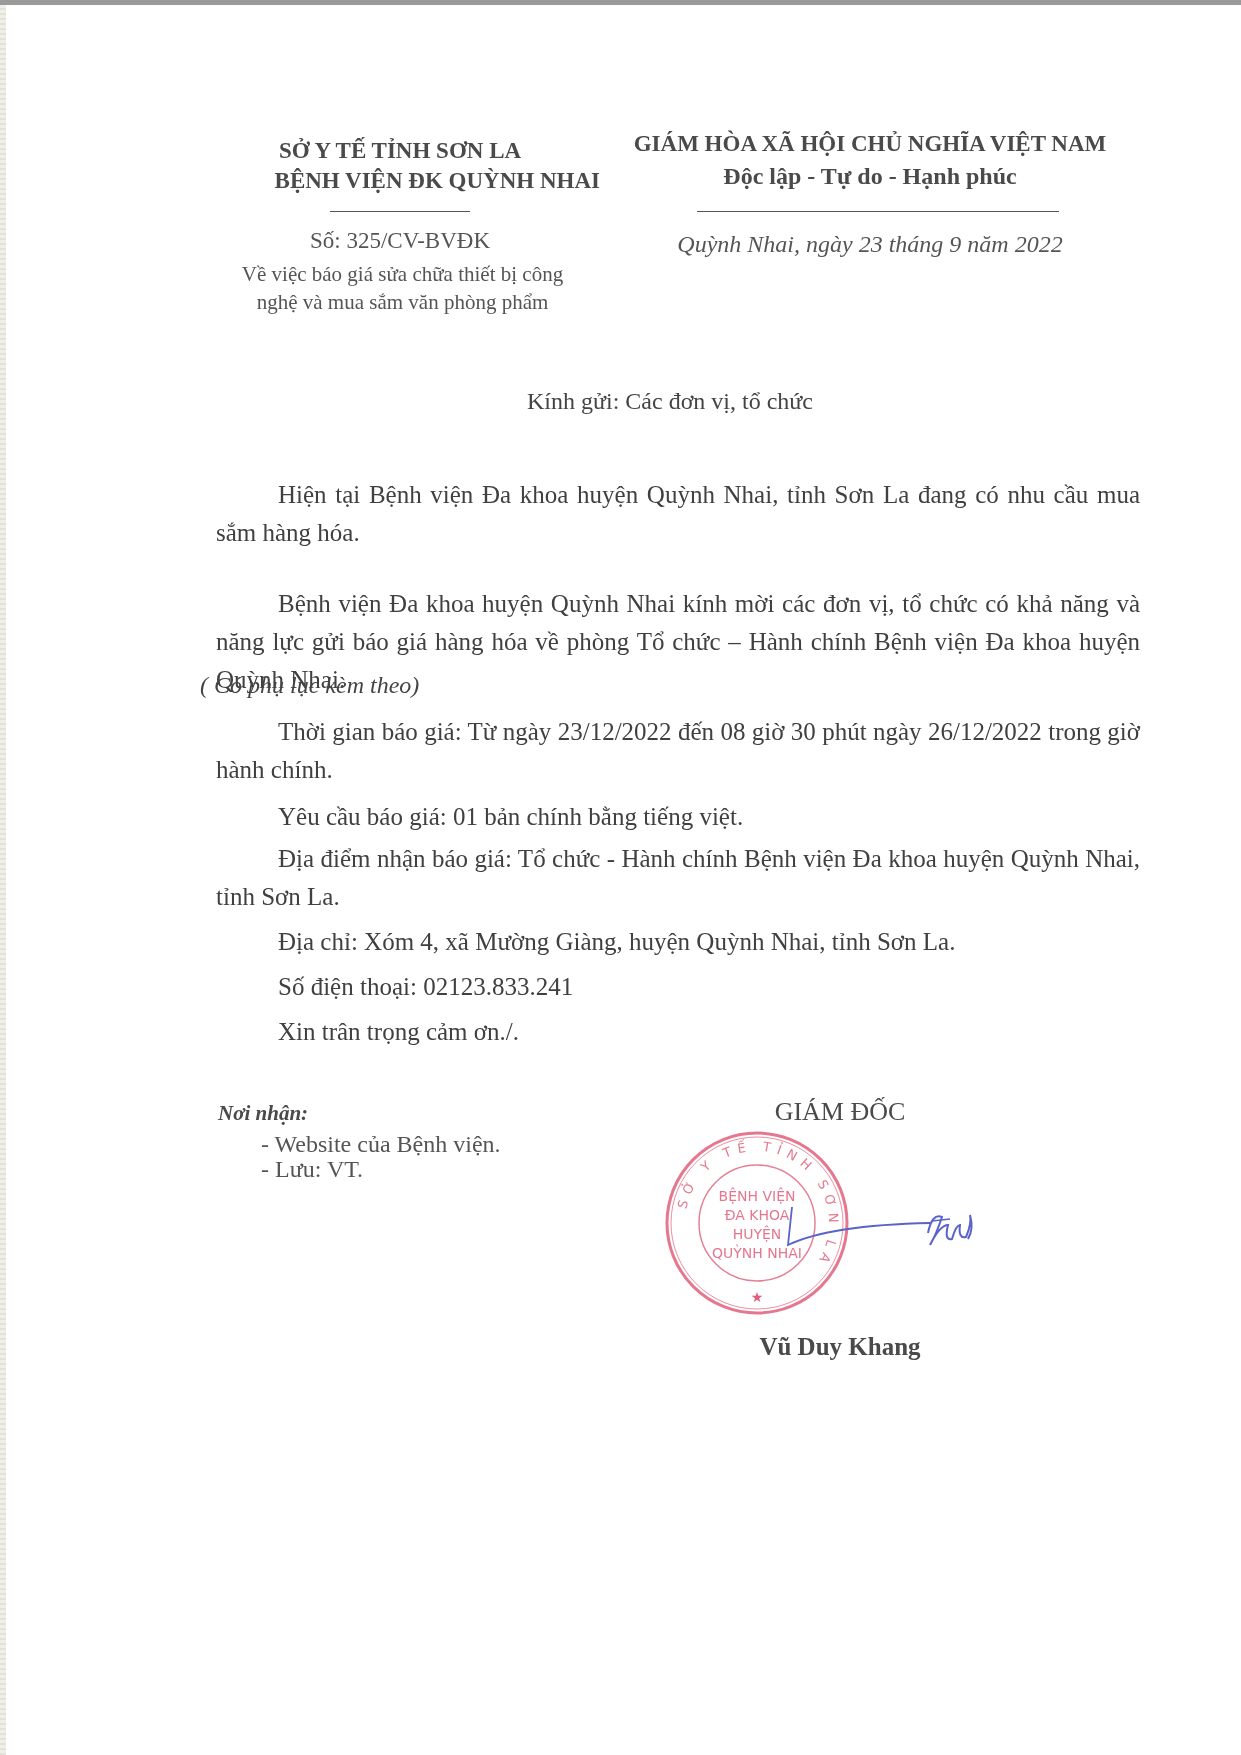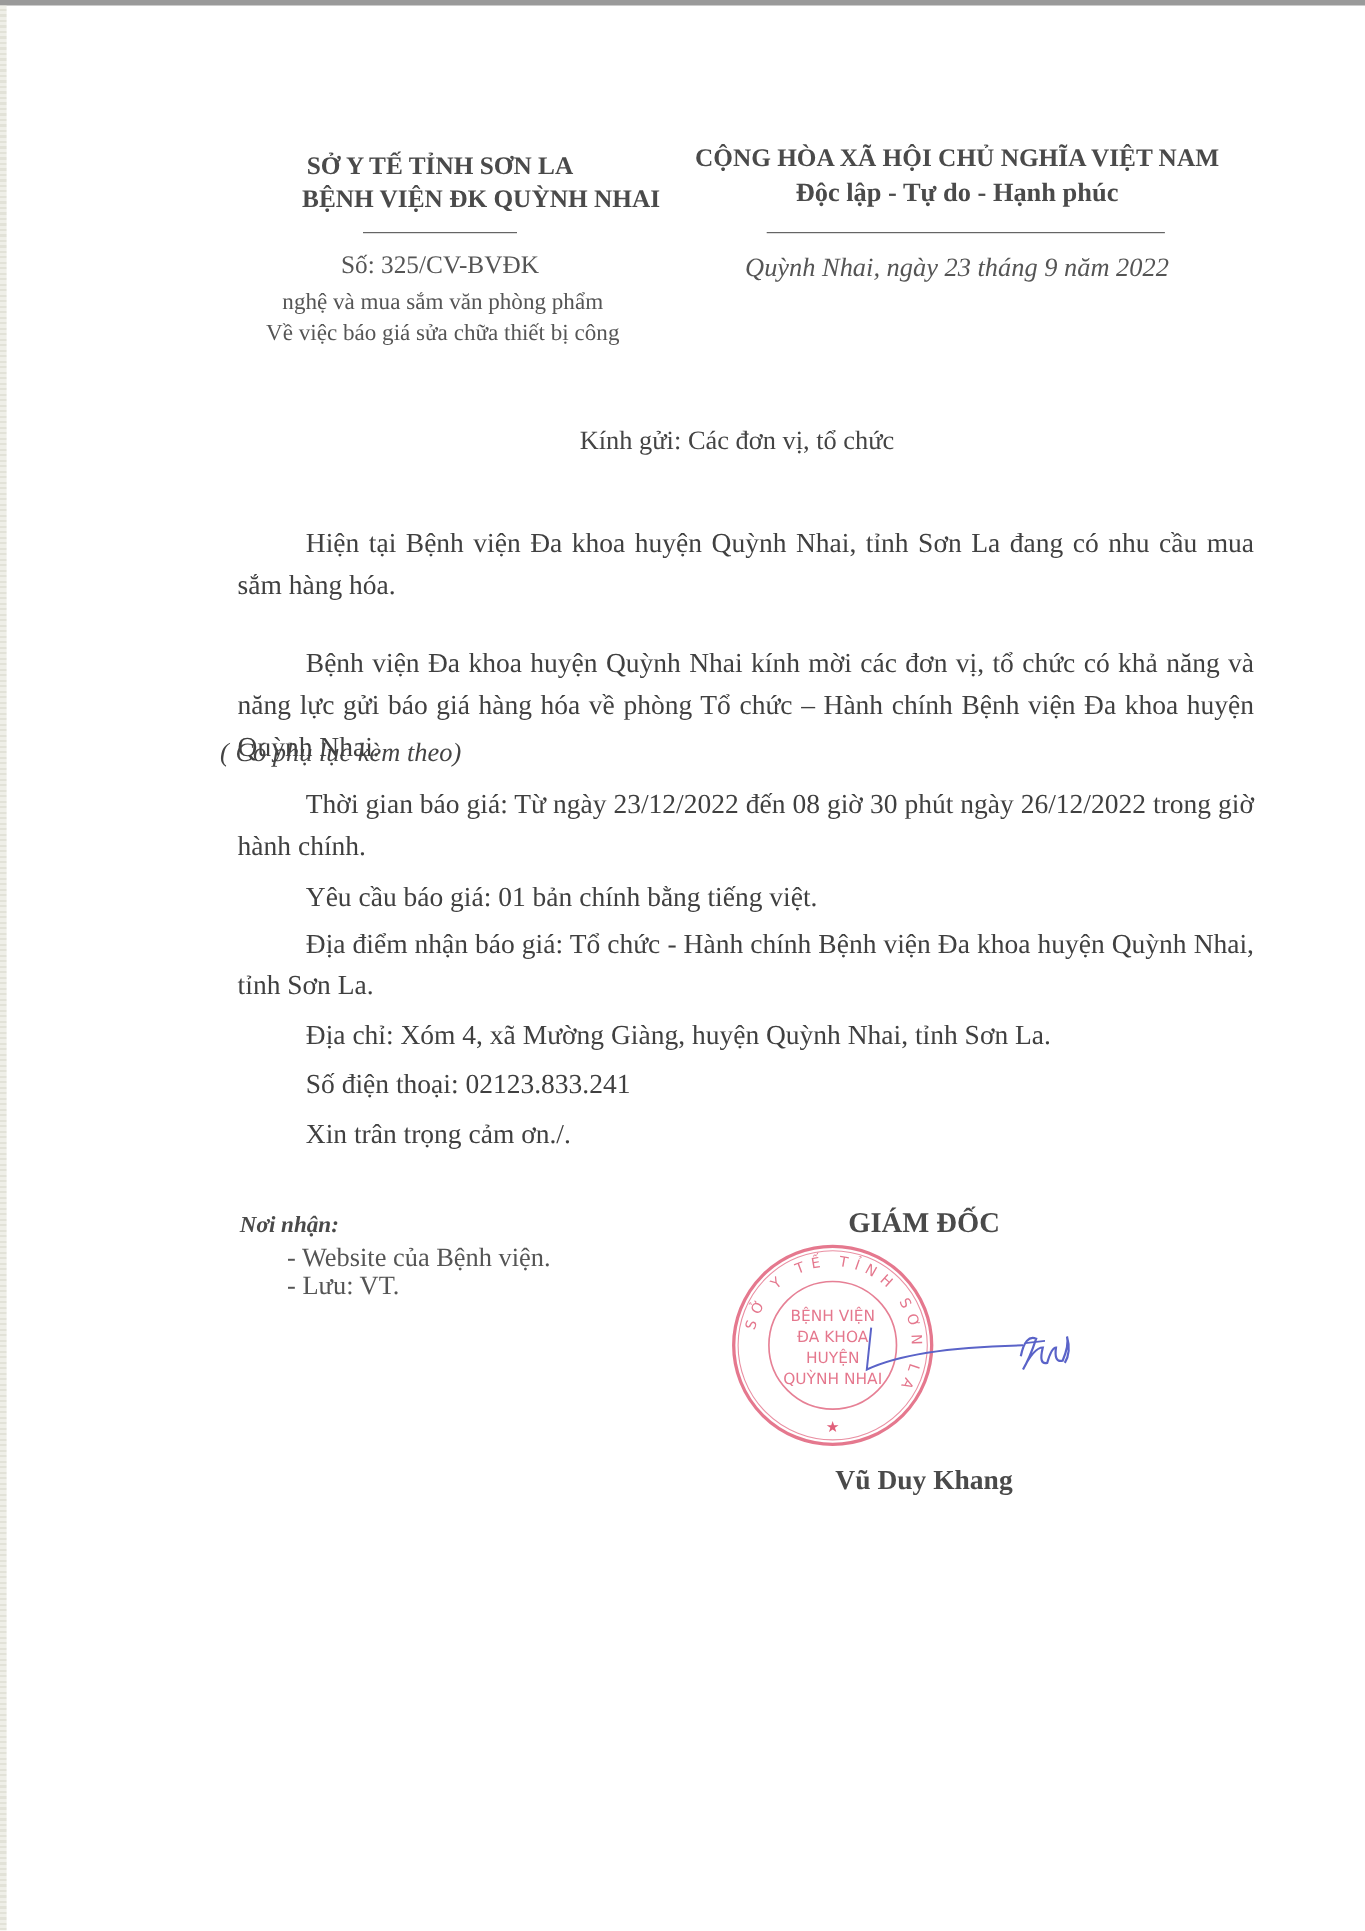--- a/index.html
+++ b/index.html
@@ -38,42 +38,42 @@
   .p5 { top: 840px; }
   .p6 { top: 923px; }
   .p7 { top: 968px; }
   .p8 { top: 1013px; }
 
   .recv-title { left: 218px; top: 1101px; font-weight: bold; font-style: italic; font-size: 21px; color: #4a4a4a; }
   .recv-item { left: 219px; font-size: 24px; color: #555; margin-left: 42px; }
   .r1 { top: 1131px; }
   .r2 { top: 1156px; }
 
-  .sign-title { left: 690px; top: 1097px; width: 300px; font-weight: bold; font-size: 26px; color: #4a4a4a; text-align: center; }
+  .sign-title { left: 690px; top: 1097px; width: 300px; font-weight: normal; font-size: 26px; color: #4a4a4a; text-align: center; }
   .signer { left: 690px; top: 1333px; width: 300px; font-weight: bold; font-size: 25px; color: #4a4a4a; text-align: center; }
 
   .stamp { left: 662px; top: 1128px; width: 190px; height: 190px; }
   .signature { left: 760px; top: 1195px; width: 240px; height: 90px; }
 </style>
 </head>
 <body>
 
 <div class="scan-top"></div>
 <div class="scan-left"></div>
 
 <div class="abs center org1">SỞ Y TẾ TỈNH SƠN LA</div>
 <div class="abs center org2">BỆNH VIỆN ĐK QUỲNH NHAI</div>
 <div class="abs rule-left"></div>
 <div class="abs center docno">Số: 325/CV-BVĐK</div>
 <div class="abs center subject">
+  <div>Về việc báo giá sửa chữa thiết bị công</div>
   <div>nghệ và mua sắm văn phòng phẩm</div>
-  <div>Về việc báo giá sửa chữa thiết bị công</div>
 </div>
 
-<div class="abs center nation1">CỘNG HÒA XÃ HỘI CHỦ NGHĨA VIỆT NAM</div>
+<div class="abs center nation1">GIÁM HÒA XÃ HỘI CHỦ NGHĨA VIỆT NAM</div>
 <div class="abs center nation2">Độc lập - Tự do - Hạnh phúc</div>
 <div class="abs rule-right"></div>
 <div class="abs center place-date">Quỳnh Nhai, ngày 23 tháng 9 năm 2022</div>
 
 <div class="abs center salutation">Kính gửi: Các đơn vị, tổ chức</div>
 
 <div class="abs body p1"><span class="indent"></span><span>Hiện tại Bệnh viện Đa khoa huyện Quỳnh Nhai, tỉnh Sơn La đang có nhu cầu mua sắm hàng hóa.</span></div>
 <div class="abs body p2"><span class="indent"></span><span>Bệnh viện Đa khoa huyện Quỳnh Nhai kính mời các đơn vị, tổ chức có khả năng và năng lực gửi báo giá hàng hóa về phòng Tổ chức – Hành chính Bệnh viện Đa khoa huyện Quỳnh Nhai.</span></div>
 <div class="abs annex">( Có phụ lục kèm theo)</div>
 <div class="abs body p3"><span class="indent"></span><span>Thời gian báo giá: Từ ngày 23/12/2022 đến 08 giờ 30 phút ngày 26/12/2022 trong giờ hành chính.</span></div>

